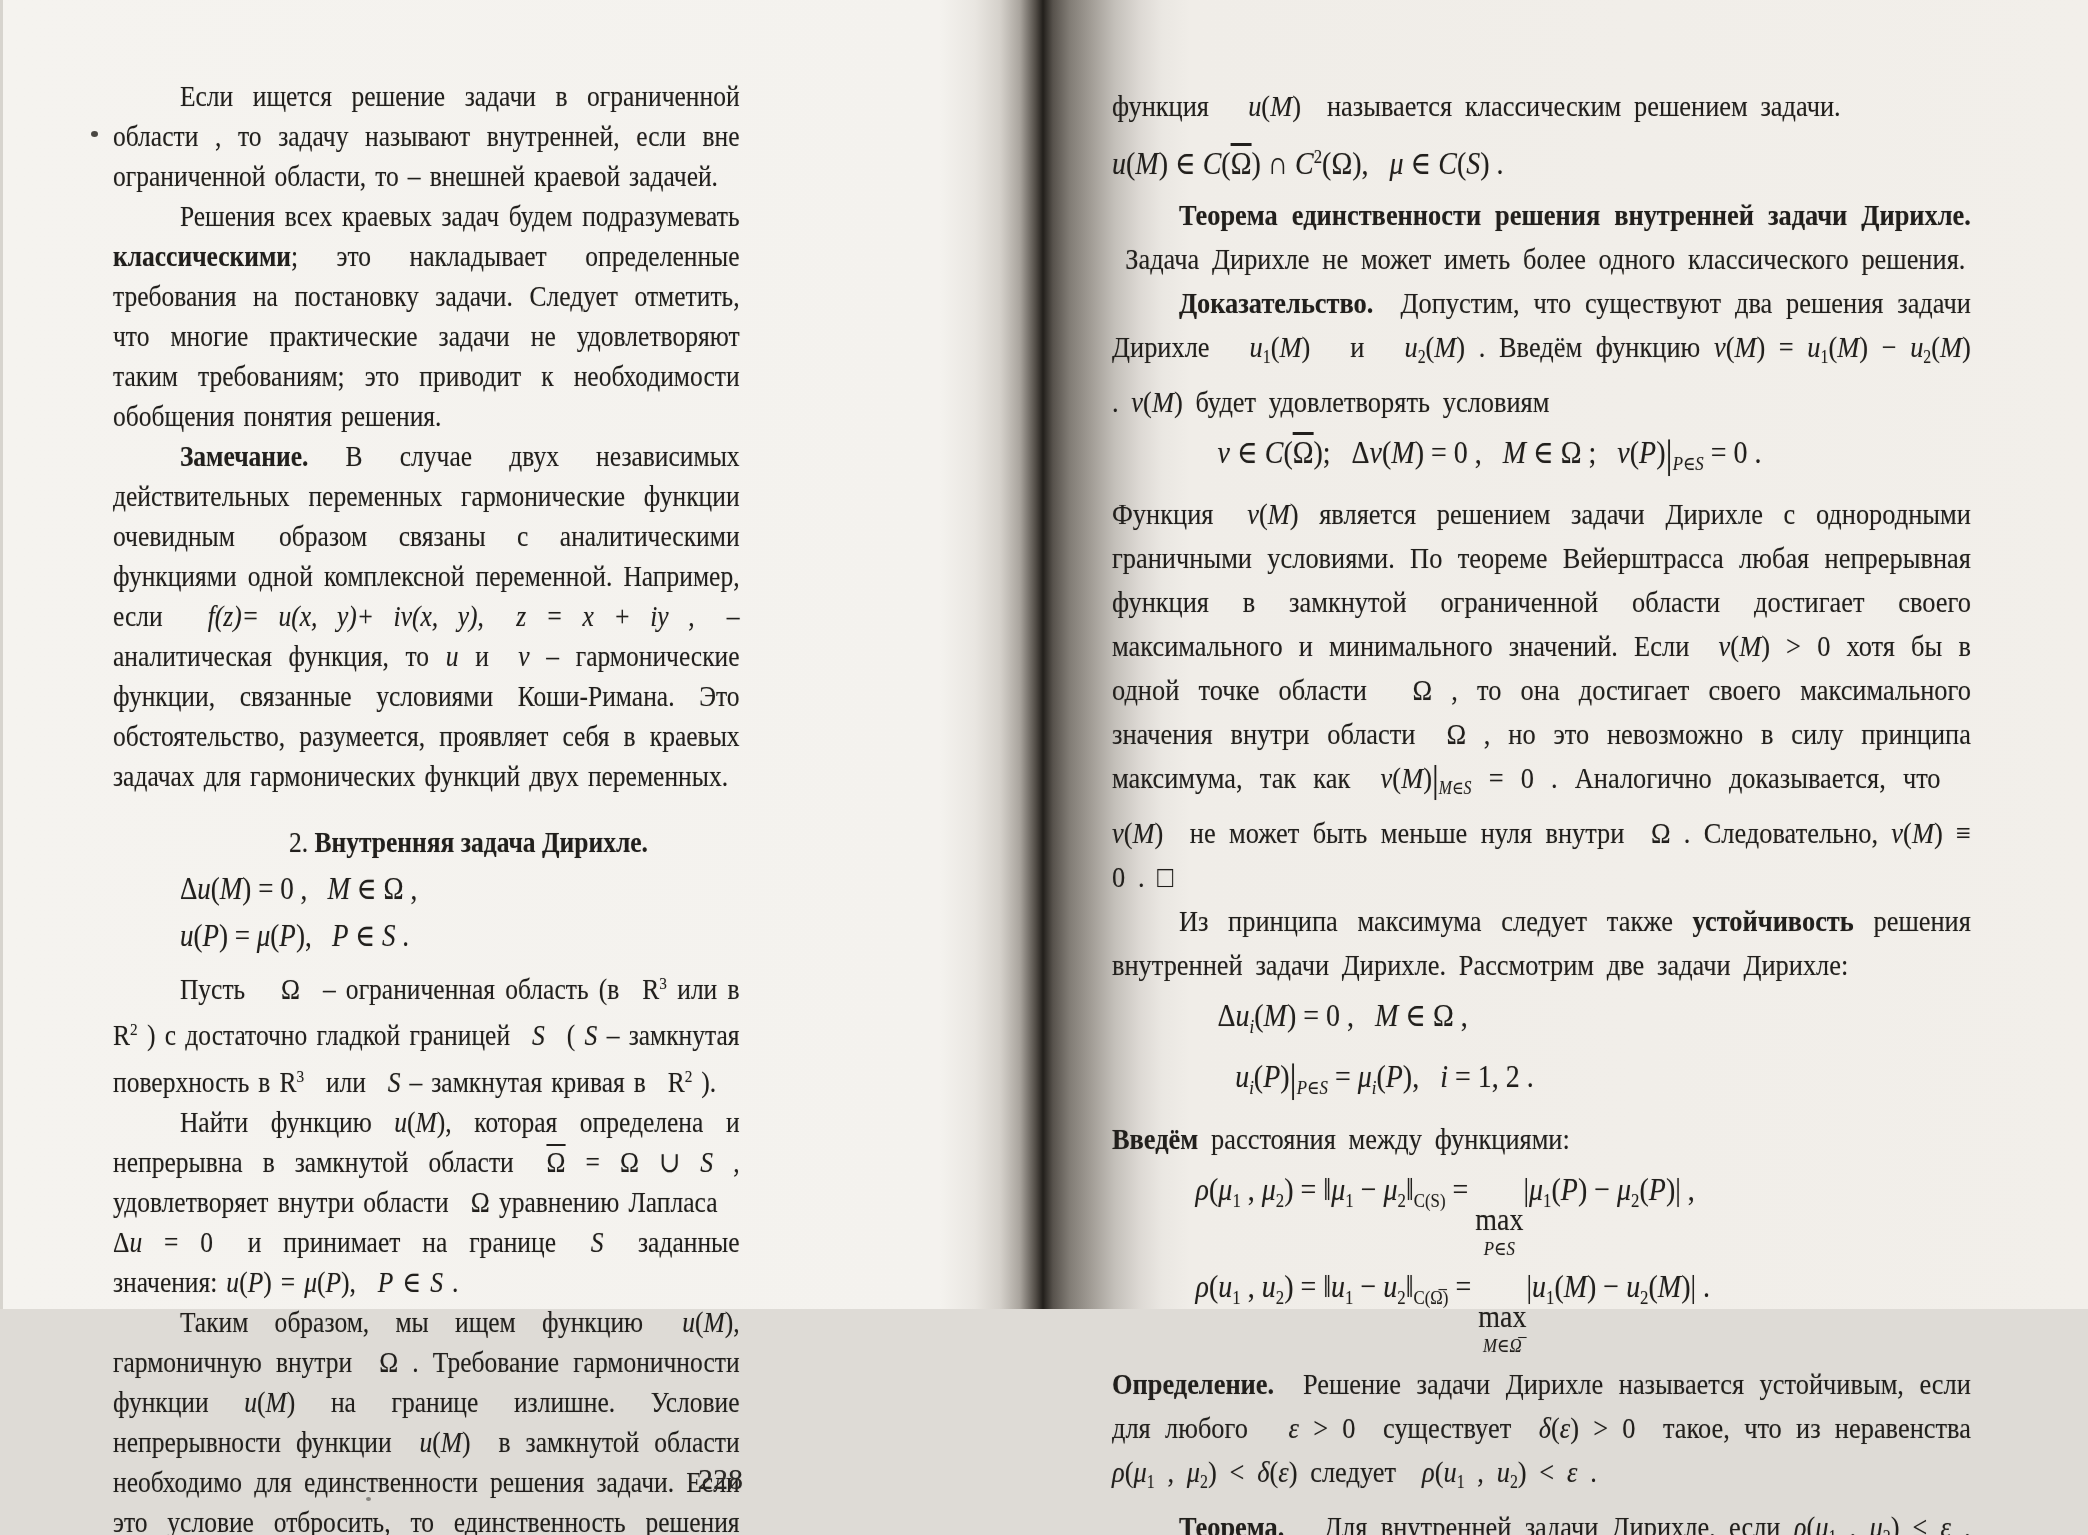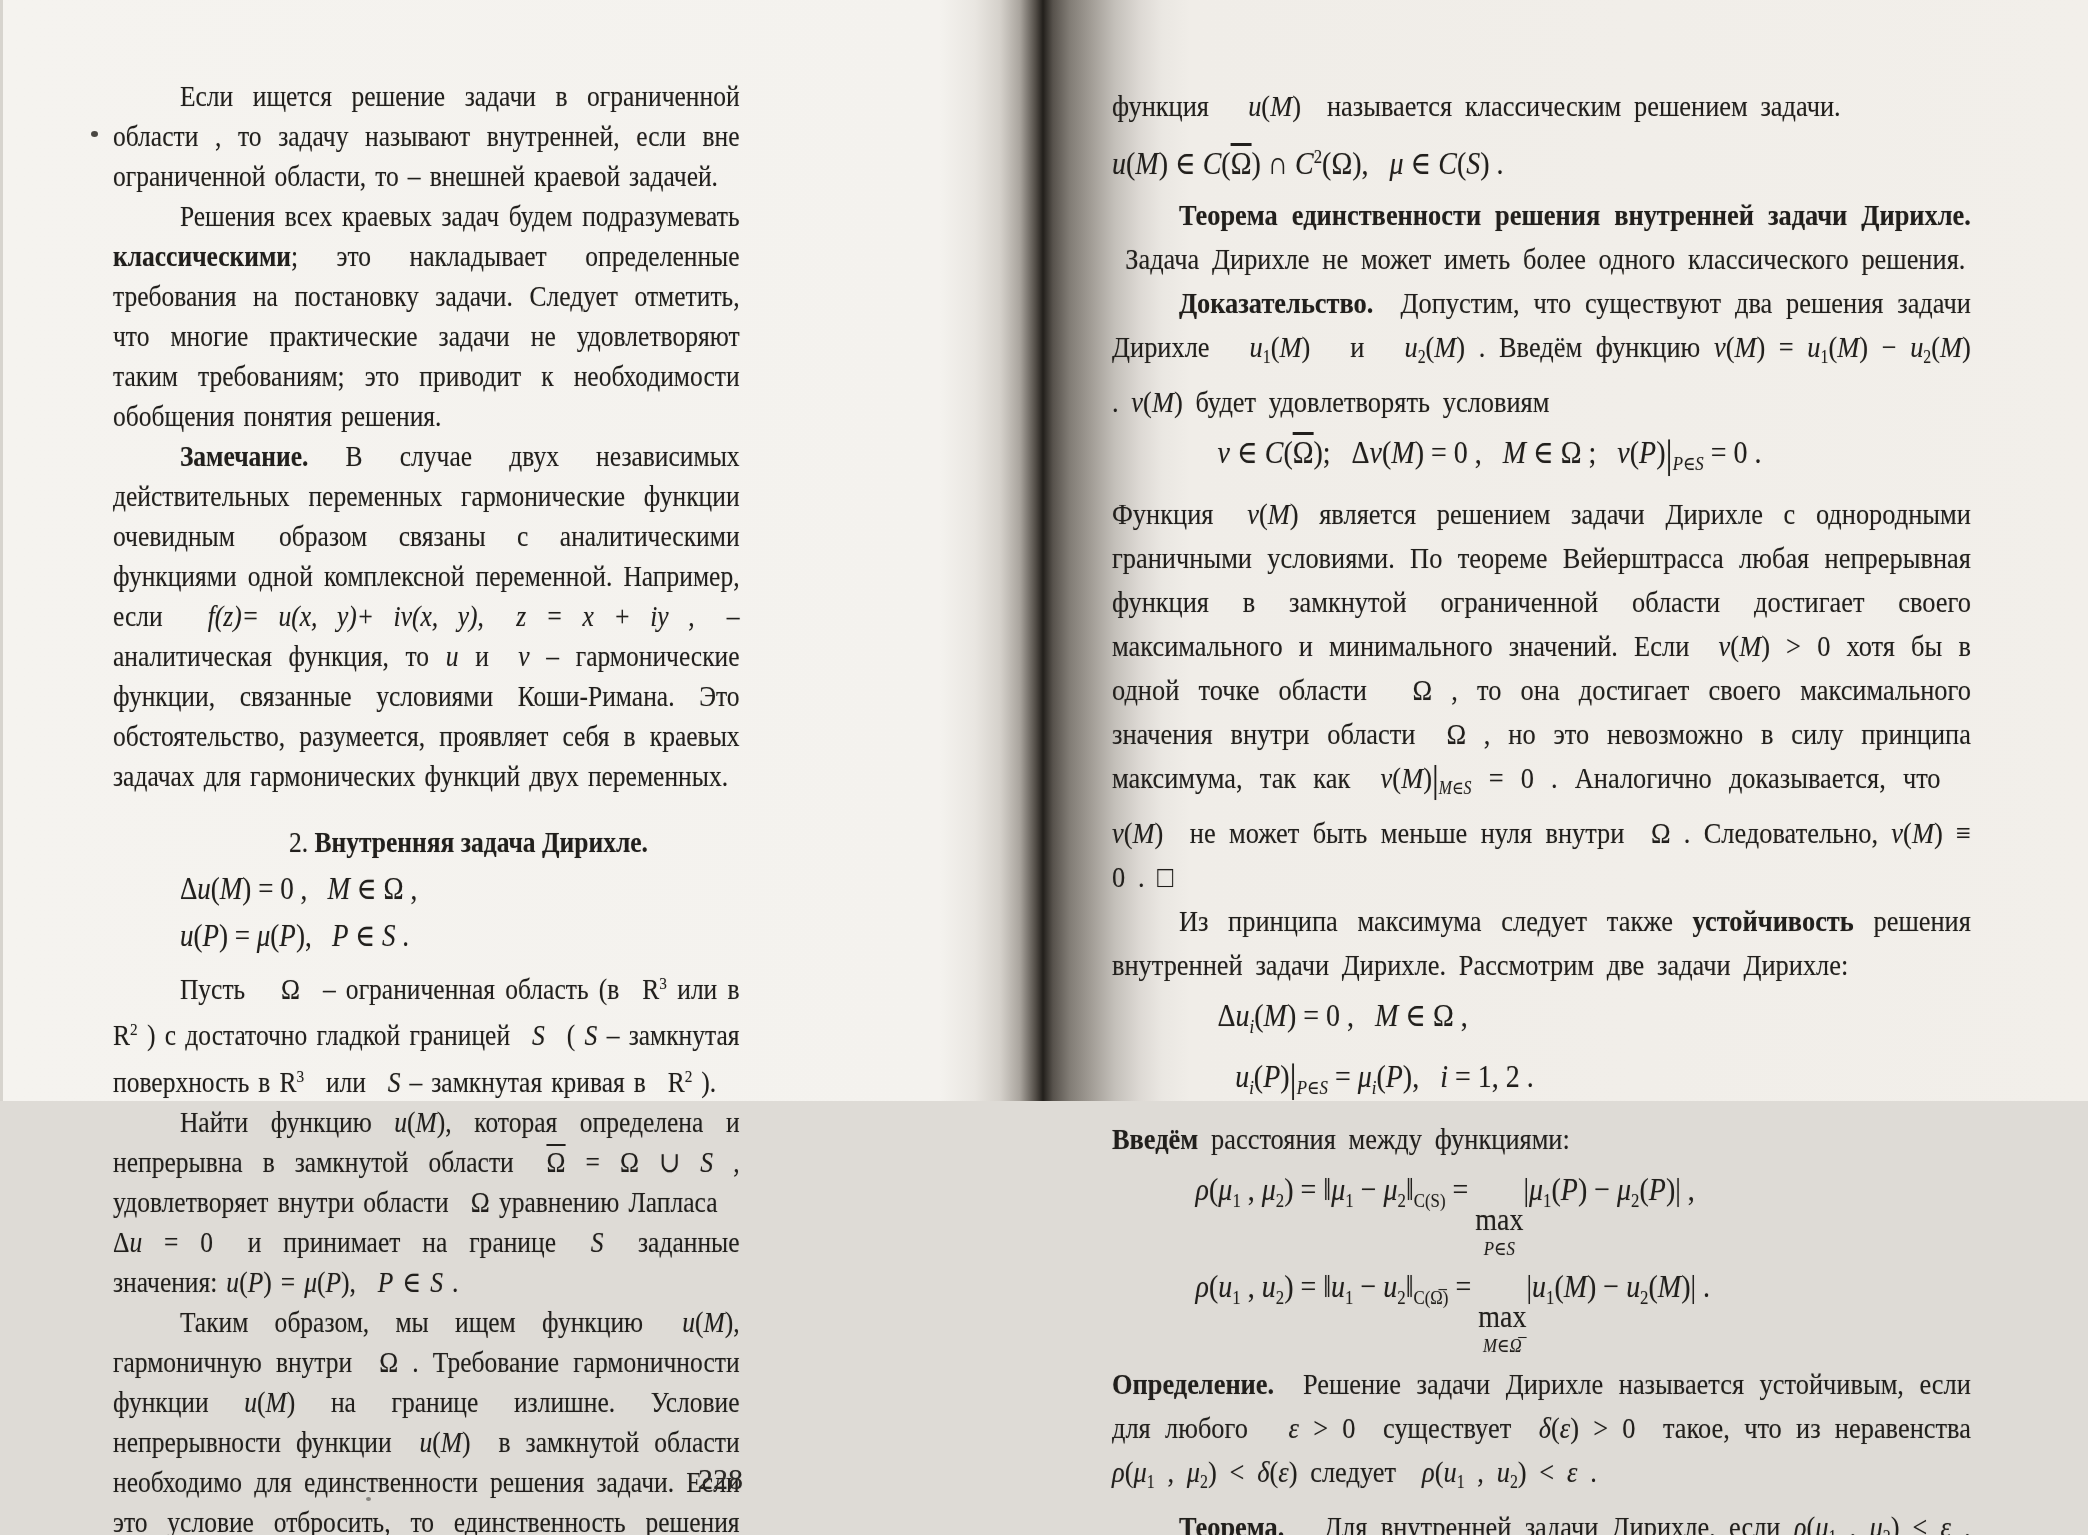--- a/index.html
+++ b/index.html
@@ -1,18 +1,18 @@
 <!DOCTYPE html>
 <html><head>
 <meta charset="utf-8">
 <style>
   html,body{margin:0;padding:0;}
   body{width:2088px;height:1535px;overflow:hidden;background:#dedbd6;}
   .book{
-    position:relative;width:2088px;height:1101px;
+    position:relative;width:2088px;height:1309px;
     font-family:"Liberation Serif","DejaVu Serif",serif;
     color:#211f1c;
     background:linear-gradient(90deg,
       #f5f3ef 0px,#f4f2ee 940px,#e9e6e1 975px,#d5d1cb 1000px,
       #a9a49d 1020px,#504b45 1036px,#221f1b 1043px,#57524c 1053px,
       #827d76 1070px,#a39e97 1092px,#c4c0ba 1115px,#ddd9d4 1140px,
       #eae7e2 1162px,#f0ede8 1190px,#f2efea 2088px);
   }
   .book::before{ 
     content:"";position:absolute;left:0;top:0;width:3px;height:100%;

